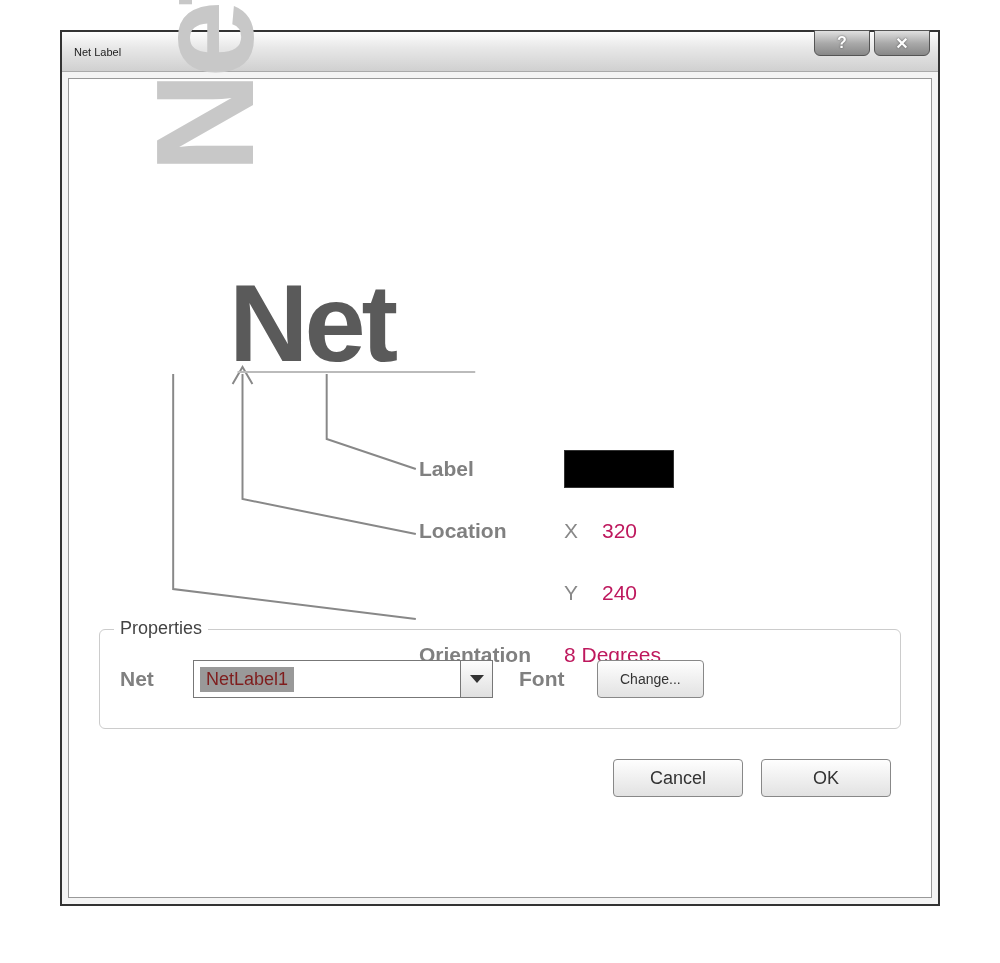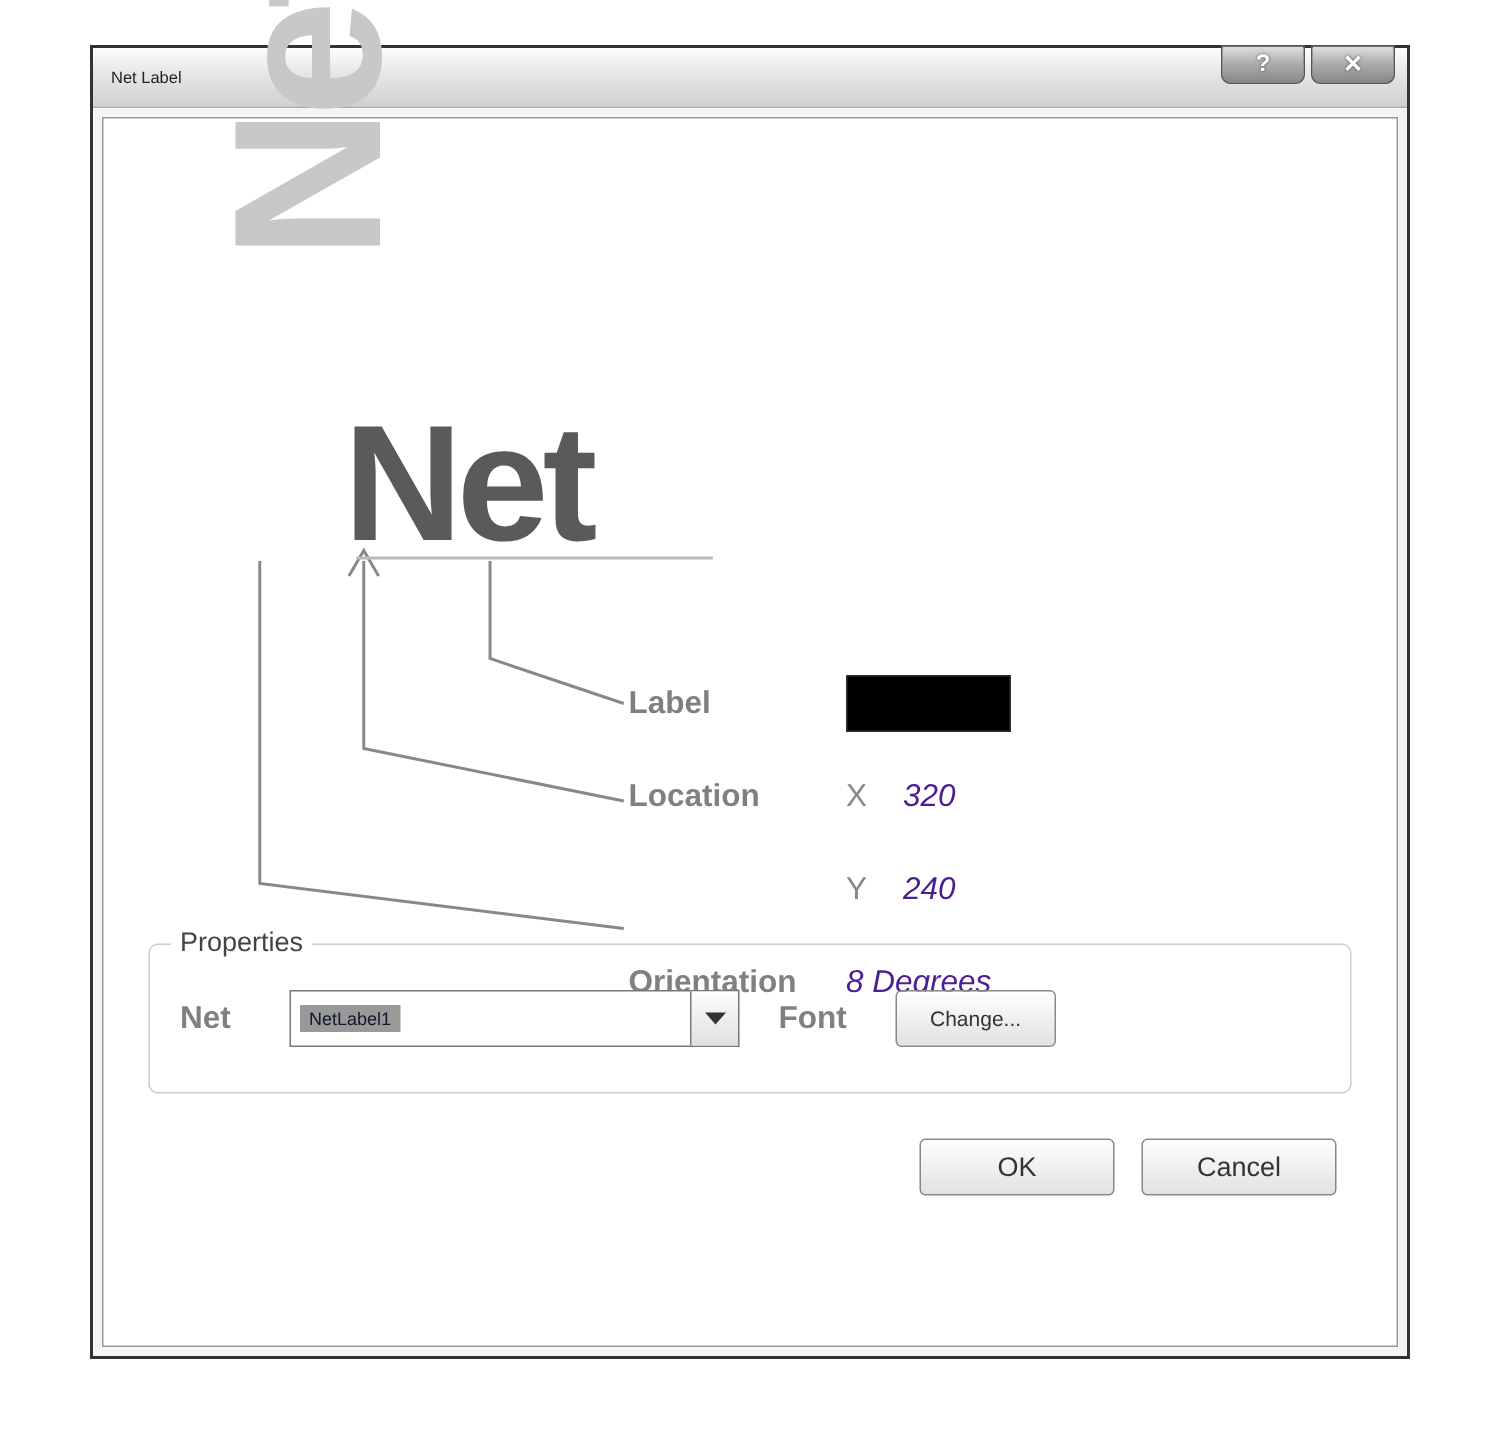--- a/index.html
+++ b/index.html
@@ -115,22 +115,21 @@
     .lab-key {
       width: 145px;
       font-weight: bold;
       color: #808080;
     }
     .lab-sub {
       width: 38px;
       color: #888;
     }
     .lab-val {
-      color: #4c1d95;
-      font-style: italic;
+      color: #be185d;
     }
     .color-swatch {
       width: 110px;
       height: 38px;
       background: #000;
       border: 1px solid #333;
     }
     .properties-group {
       border: 1px solid #ccc;
       border-radius: 6px;
@@ -167,23 +166,23 @@
     }
     .combo-input {
       flex: 1;
       height: 100%;
       padding: 4px 6px;
       display: flex;
       align-items: center;
     }
     .combo-selection {
       background: #999;
-      color: #0f172a;
+      color: #7f1d1d;
       padding: 2px 6px;
-      font-size: 12px;
+      font-size: 18px;
     }
     .combo-btn {
       width: 32px;
       border-left: 1px solid #777;
       background: linear-gradient(to bottom, #fdfdfd, #e0e0e0);
       display: flex;
       align-items: center;
       justify-content: center;
       cursor: pointer;
     }
@@ -288,17 +287,17 @@
           <div class="combo-btn">
             <div class="chev-down"></div>
           </div>
         </div>
         <span class="props-label" style="width:60px; margin-left:8px;">Font</span>
         <button class="change-btn">Change...</button>
       </div>
     </div>
 
     <div class="dlg-buttons">
+      <button class="dlg-btn">Cancel</button>
       <button class="dlg-btn">OK</button>
-      <button class="dlg-btn">Cancel</button>
     </div>
   </div>
 </div>
 
 </body></html>

